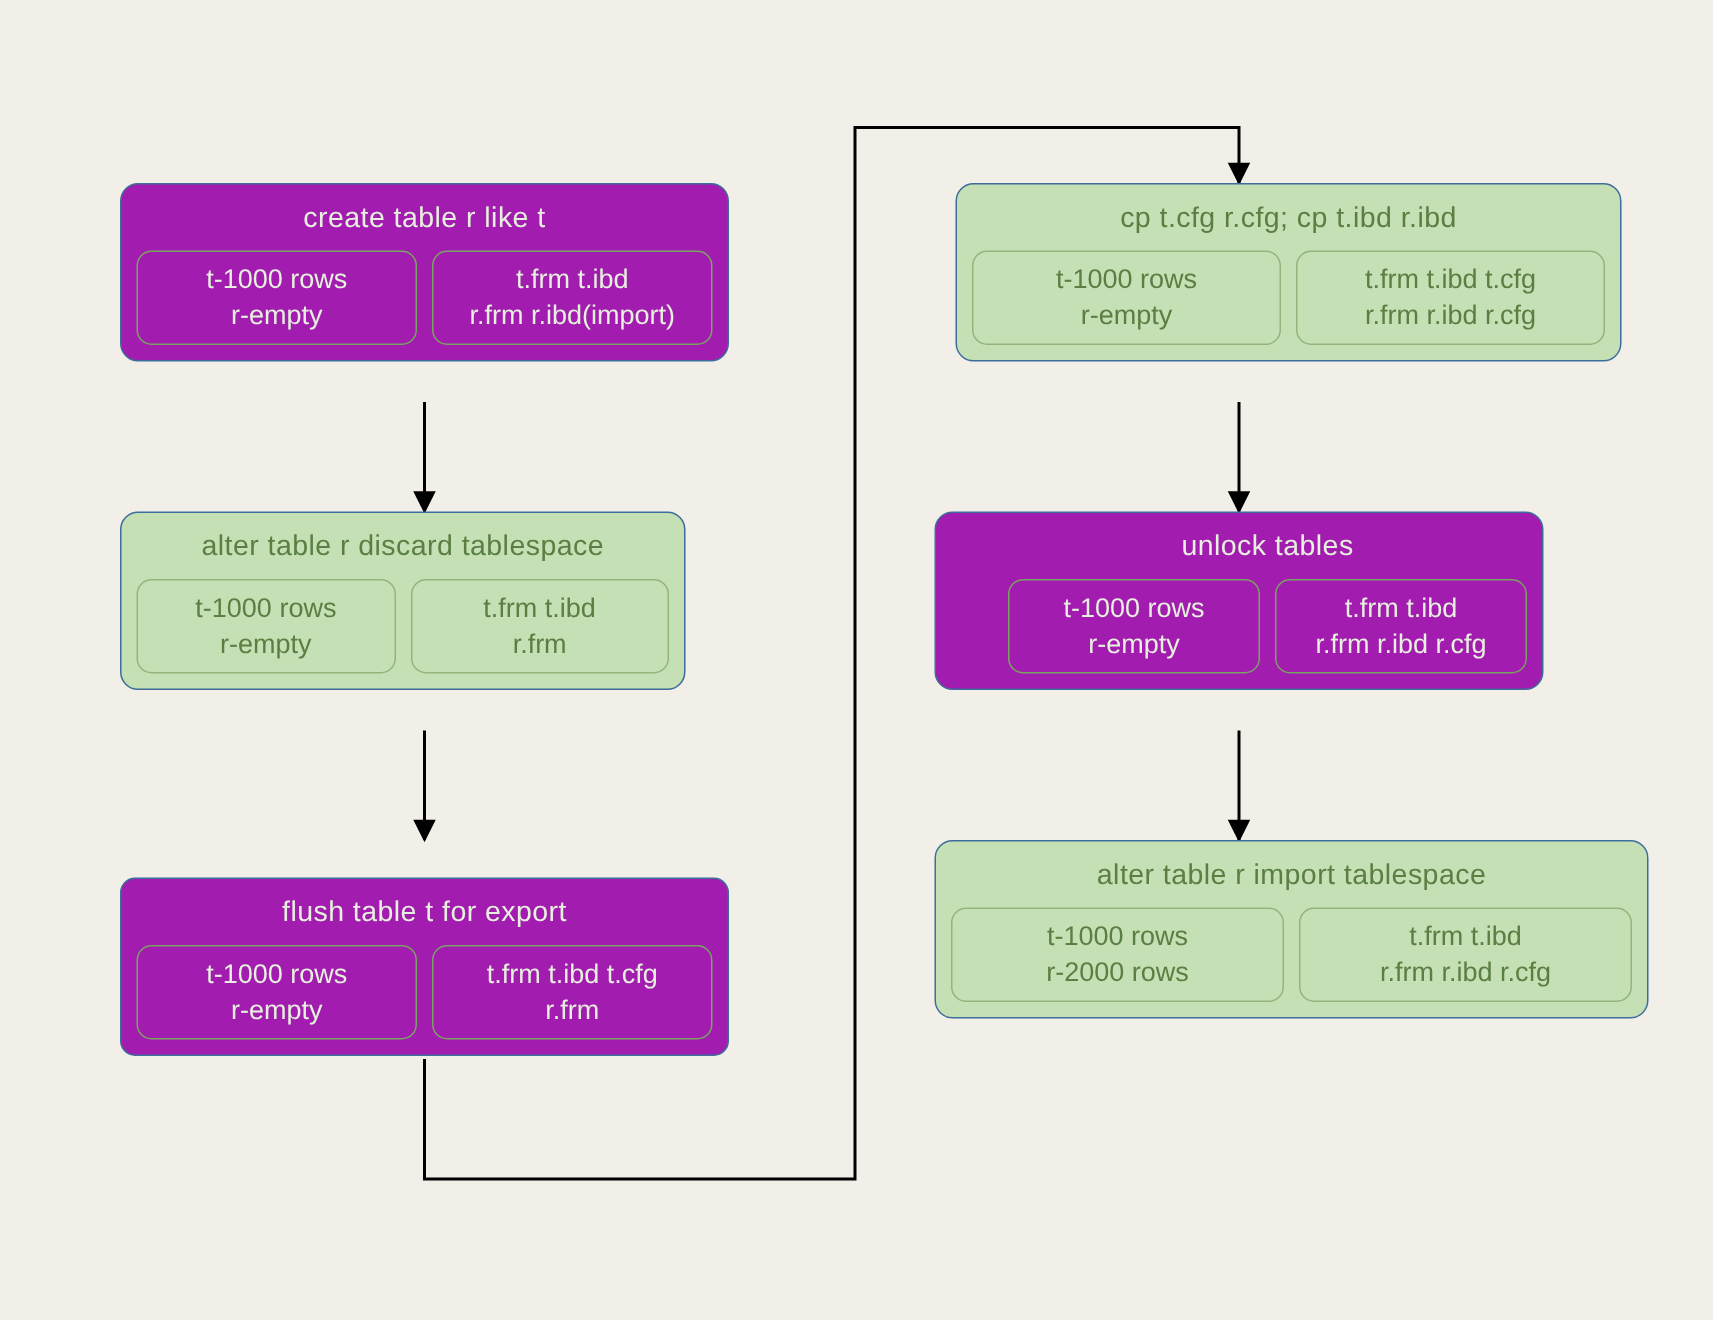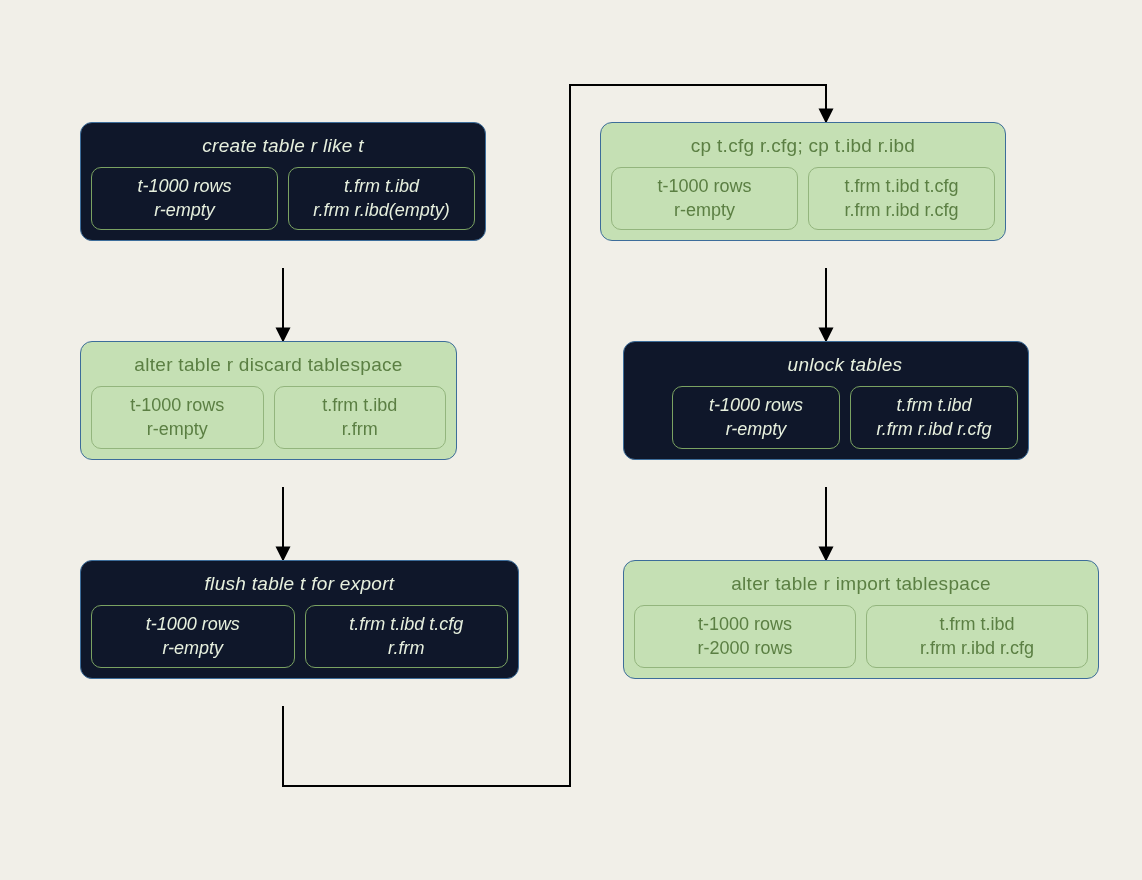--- a/index.html
+++ b/index.html
@@ -13,23 +13,22 @@
     height: 880px;
   }
   .node {
     position: absolute;
     border-radius: 12px;
     border: 1px solid #3d6d9a;
     box-sizing: border-box;
     padding: 8px 10px 10px 10px;
   }
   .dark {
-    background: #0f172a;
+    background: #a21caf;
     color: #e7f0de;
-    font-style: italic;
   }
   .light {
     background: #c5e0b4;
     color: #5b7f43;
   }
   .title {
     text-align: center;
     font-size: 19px;
     margin: 4px 0 10px 0;
     letter-spacing: .3px;
@@ -79,54 +78,54 @@
 
 <div class="node dark" style="left:80px; top:122px; width:406px;">
   <div class="title">create table r like t</div>
   <div class="cells">
     <div class="cell">
       <span class="line">t-1000 rows</span>
       <span class="line">r-empty</span>
     </div>
     <div class="cell">
       <span class="line">t.frm   t.ibd</span>
-      <span class="line">r.frm r.ibd(empty)</span>
+      <span class="line">r.frm r.ibd(import)</span>
     </div>
   </div>
 </div>
 
 <div class="node light" style="left:80px; top:341px; width:377px;">
   <div class="title">alter table r discard tablespace</div>
   <div class="cells">
     <div class="cell">
       <span class="line">t-1000 rows</span>
       <span class="line">r-empty</span>
     </div>
     <div class="cell">
       <span class="line">t.frm t.ibd</span>
       <span class="line">r.frm</span>
     </div>
   </div>
 </div>
 
-<div class="node dark" style="left:80px; top:560px; width:439px;">
+<div class="node dark" style="left:80px; top:585px; width:406px;border-radius:10px;">
   <div class="title">flush table t for export</div>
   <div class="cells">
     <div class="cell">
       <span class="line">t-1000 rows</span>
       <span class="line">r-empty</span>
     </div>
     <div class="cell">
       <span class="line">t.frm   t.ibd  t.cfg</span>
       <span class="line">r.frm</span>
     </div>
   </div>
 </div>
 
-<div class="node light" style="left:600px; top:122px; width:406px;">
+<div class="node light" style="left:637px; top:122px; width:444px;">
   <div class="title">cp t.cfg r.cfg; cp t.ibd r.ibd</div>
   <div class="cells">
     <div class="cell">
       <span class="line">t-1000 rows</span>
       <span class="line">r-empty</span>
     </div>
     <div class="cell">
       <span class="line">t.frm  t.ibd  t.cfg</span>
       <span class="line">r.frm  r.ibd  r.cfg</span>
     </div>

